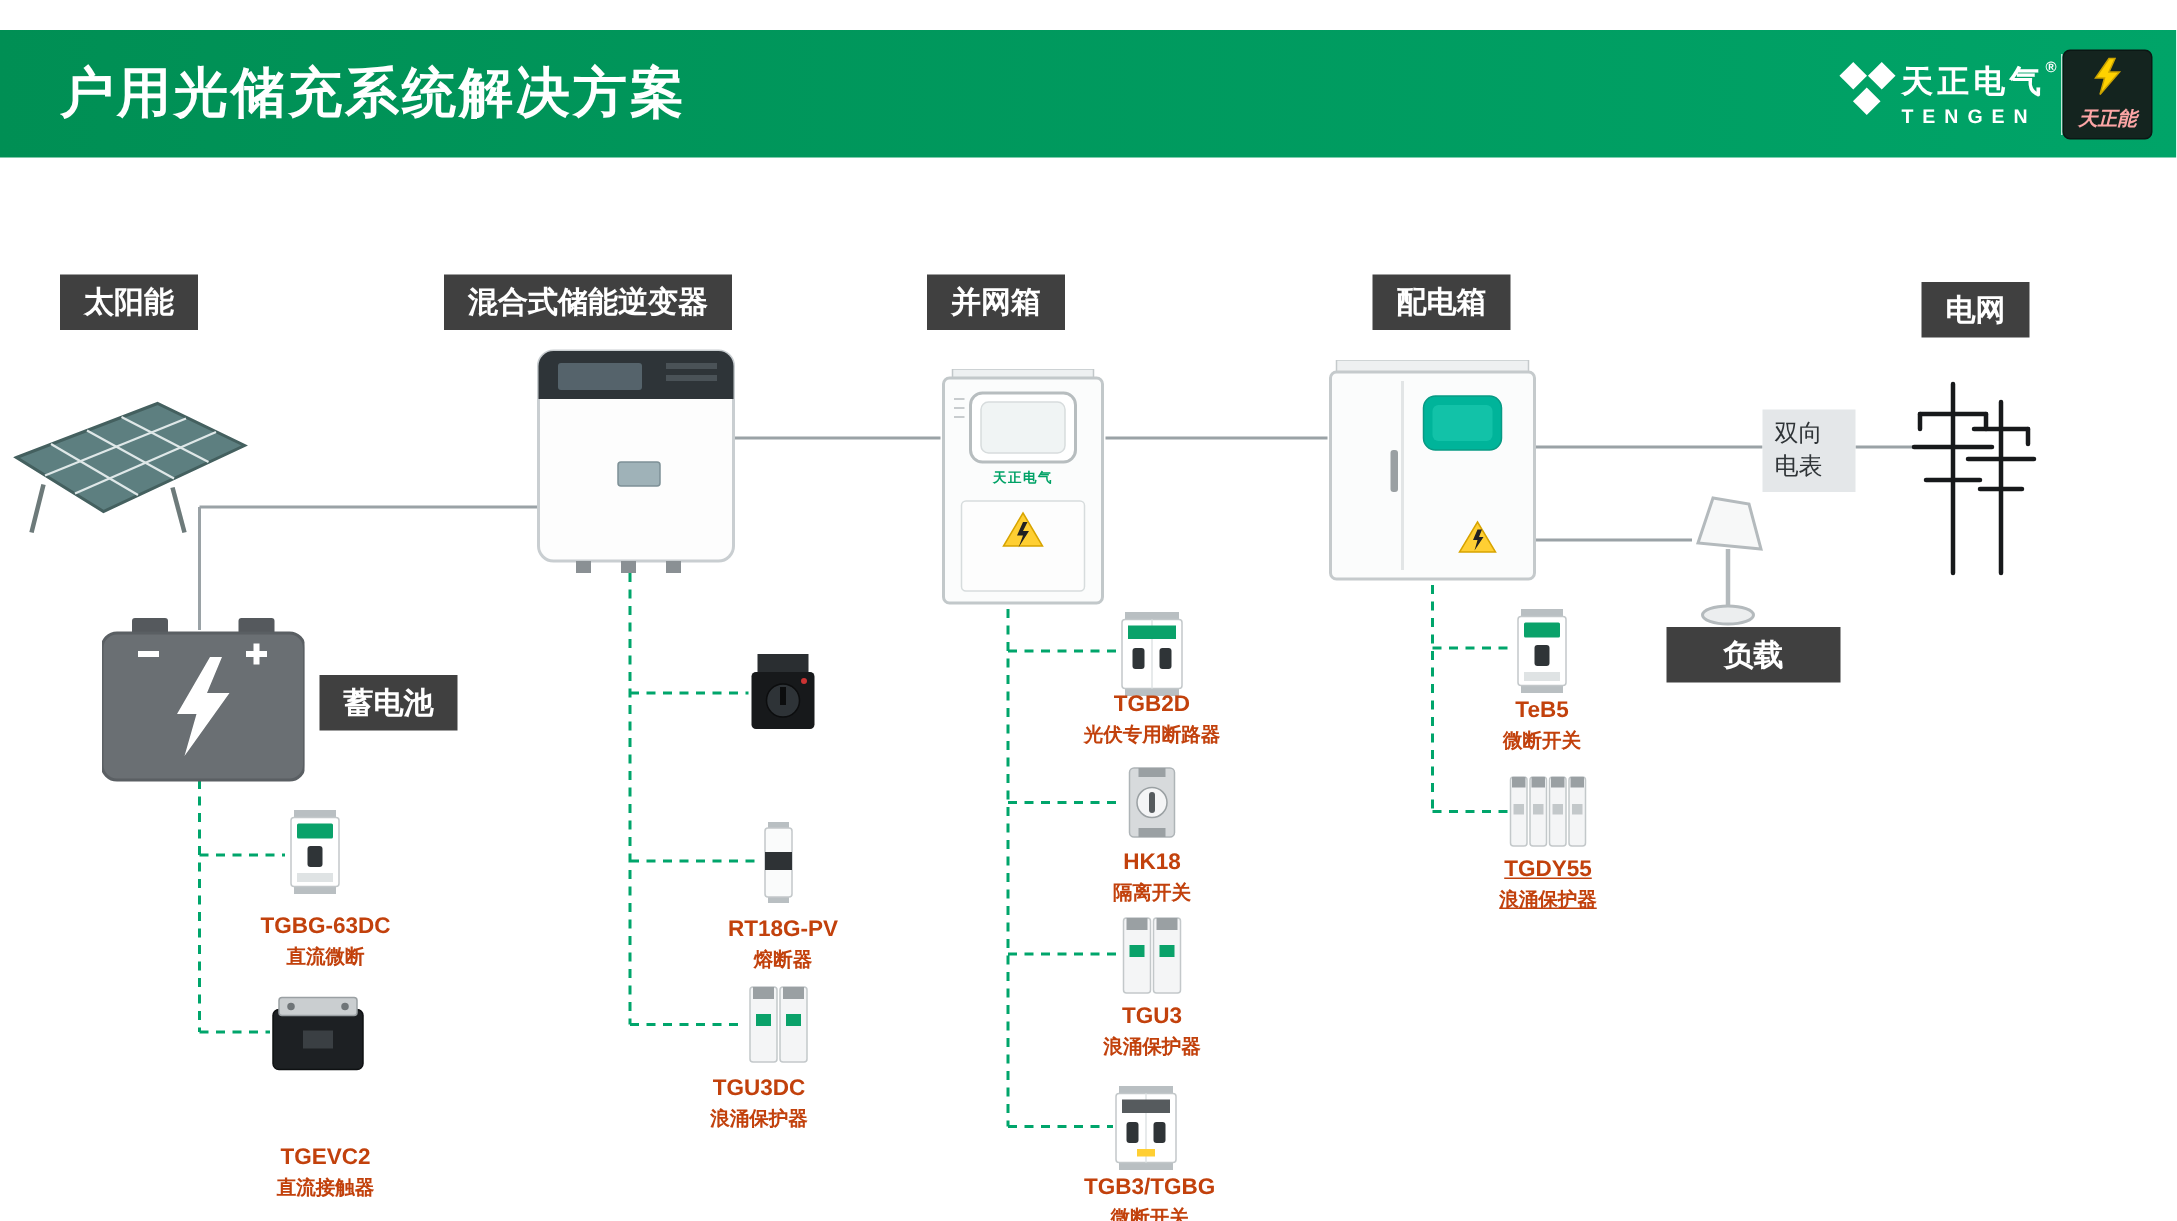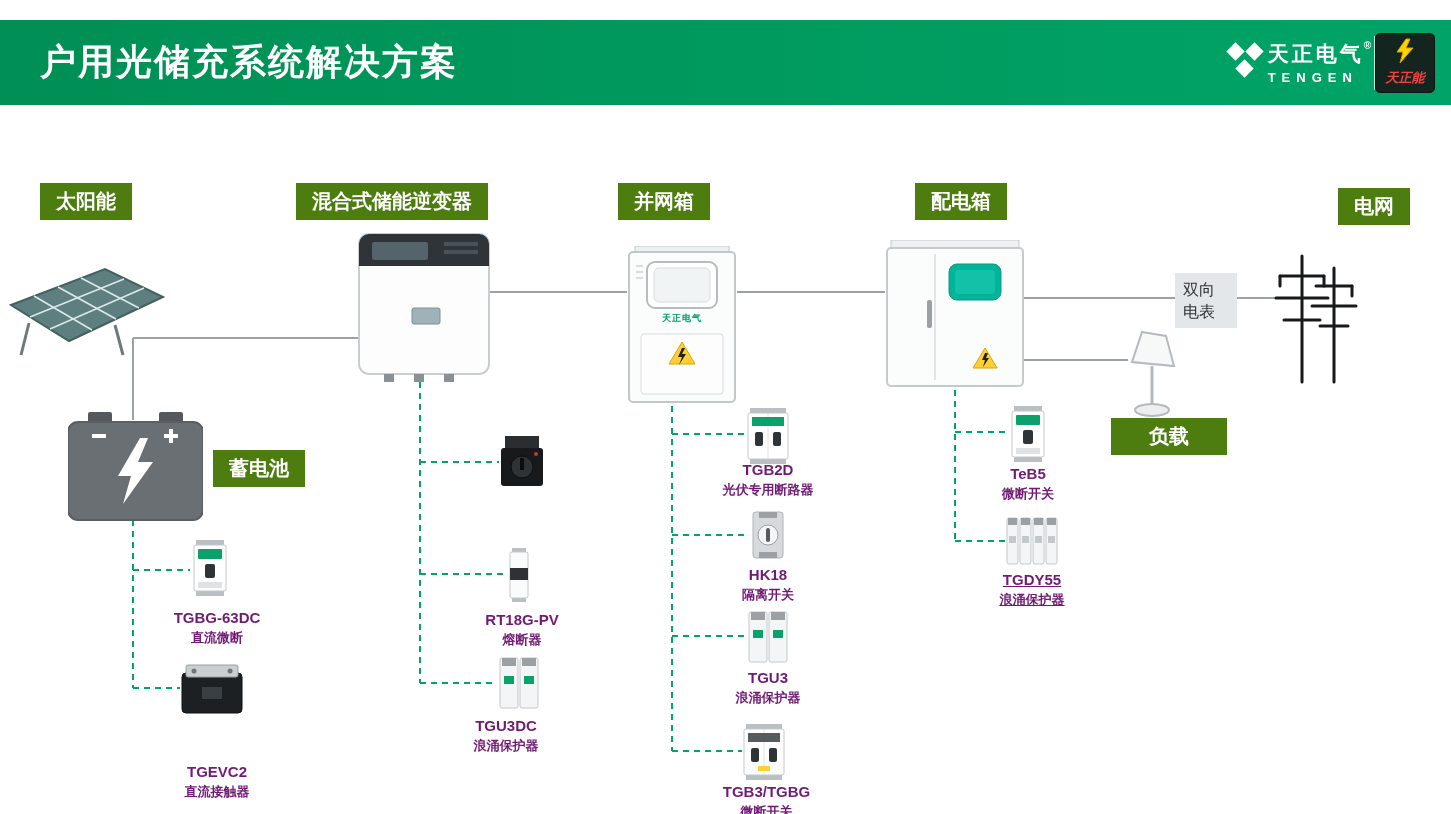--- a/index.html
+++ b/index.html
@@ -11,25 +11,25 @@
        display:flex;align-items:center;justify-content:space-between;}
   .hdr h1{margin:0 0 0 40px;color:#fff;font-size:36px;font-weight:bold;letter-spacing:2px;}
   .logoarea{display:flex;align-items:center;margin-right:16px;}
   .logomark{position:relative;}
   .reg{color:#fff;font-size:10px;vertical-align:top;}
   .logotext .cn{color:#fff;font-size:21px;font-weight:bold;letter-spacing:3px;}
   .logotext .en{color:#fff;font-size:13px;font-weight:bold;letter-spacing:6px;margin-top:2px;}
   .vdiv{width:1px;height:54px;background:rgba(255,255,255,.75);}
   .badge{width:58px;height:58px;background:#14241f;border-radius:5px;border:1px solid #0b1714;
          display:flex;flex-direction:column;align-items:center;justify-content:center;gap:1px;}
-  .badge .btxt{color:#ef4444;font-size:13px;font-weight:bold;font-style:italic;white-space:nowrap;}
+  .badge .btxt{color:#fca5a5;font-size:13px;font-weight:bold;font-style:italic;white-space:nowrap;}
   
-  .sec-label{position:absolute;background:#4d7c0f;color:#fff;font-size:20px;font-weight:bold;
+  .sec-label{position:absolute;background:#404040;color:#fff;font-size:20px;font-weight:bold;
              padding:5px 16px;white-space:nowrap;}
-  .caption{position:absolute;text-align:center;color:#701a75;font-weight:bold;line-height:1.3;}
+  .caption{position:absolute;text-align:center;color:#c2410c;font-weight:bold;line-height:1.3;}
   .caption .n{font-size:15px;}
   .caption .d{font-size:13px;margin-top:2px;}
   .fig{position:absolute;}
   .meter{position:absolute;left:1175px;top:253px;width:46px;background:#e4e7e9;color:#2f3437;
          font-size:16px;padding:6px 8px;line-height:1.35;}
   .overlay{position:absolute;left:0;top:0;}
   .solid{stroke:#9aa2a6;stroke-width:2;fill:none;}
   .dash{stroke:#00a56b;stroke-width:2;fill:none;stroke-dasharray:6 5;}
   .gb-brand{position:absolute;left:0;top:66px;width:100%;text-align:center;color:#00a266;
             font-size:9px;font-weight:bold;letter-spacing:1px;}
@@ -70,21 +70,21 @@
         </span>
         <span class="btxt">天正能</span>
       </div>
     </div>
   </div>
 
   <div class="sec-label" style="left:40px;top:163px;">太阳能</div>
   <div class="sec-label" style="left:296px;top:163px;">混合式储能逆变器</div>
   <div class="sec-label" style="left:618px;top:163px;">并网箱</div>
   <div class="sec-label" style="left:915px;top:163px;">配电箱</div>
-  <div class="sec-label" style="left:1338px;top:168px;">电网</div>
+  <div class="sec-label" style="left:1281px;top:168px;">电网</div>
   <div class="sec-label" style="left:213px;top:430px;">蓄电池</div>
   <div class="sec-label" style="left:1111px;top:398px;padding:5px 38px;">负载</div>
 
   <div class="meter">双向电表</div>
 
   <div class="fig" style="left:5px;top:243px;">
     <svg width="165" height="100" viewBox="0 0 165 100">
       <polygon points="6,42 100,6 158,34 64,78" fill="#5d7f80" stroke="#44605f" stroke-width="2"></polygon>
       <line x1="25" y1="54" x2="119" y2="16" stroke="#dfe8e8" stroke-width="1.5"></line>
       <line x1="45" y1="66" x2="139" y2="25" stroke="#dfe8e8" stroke-width="1.5"></line>

